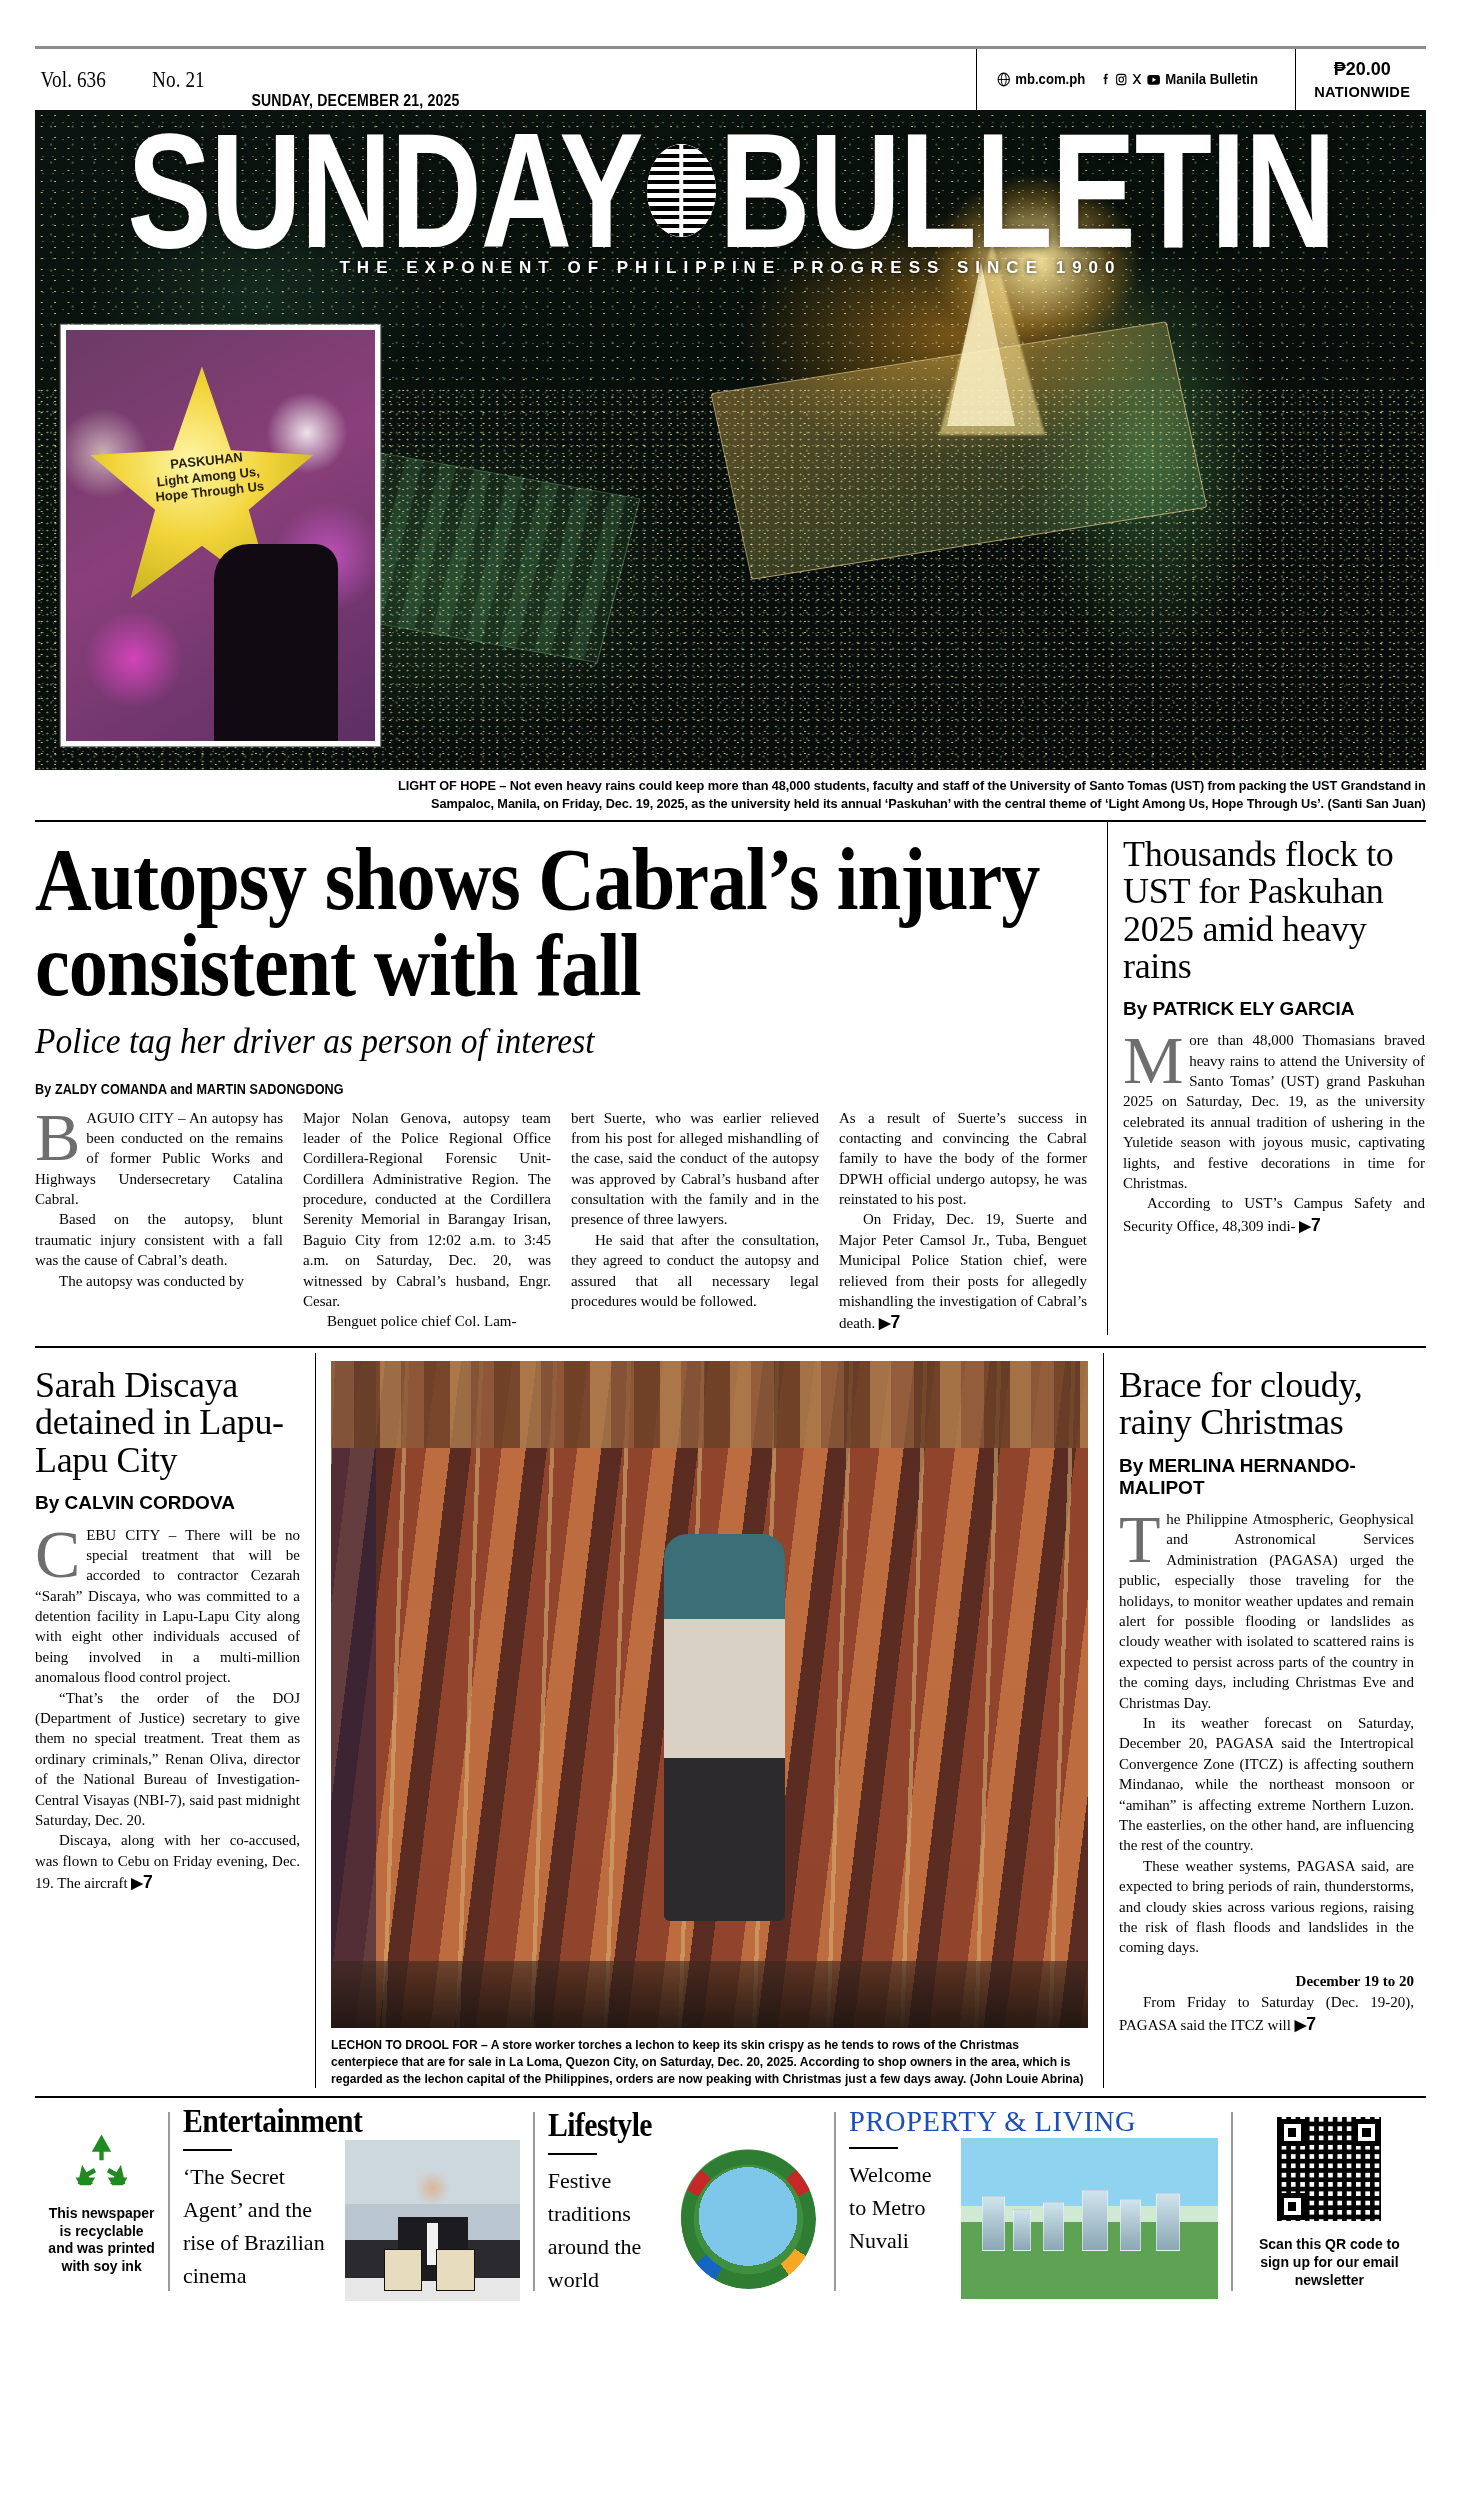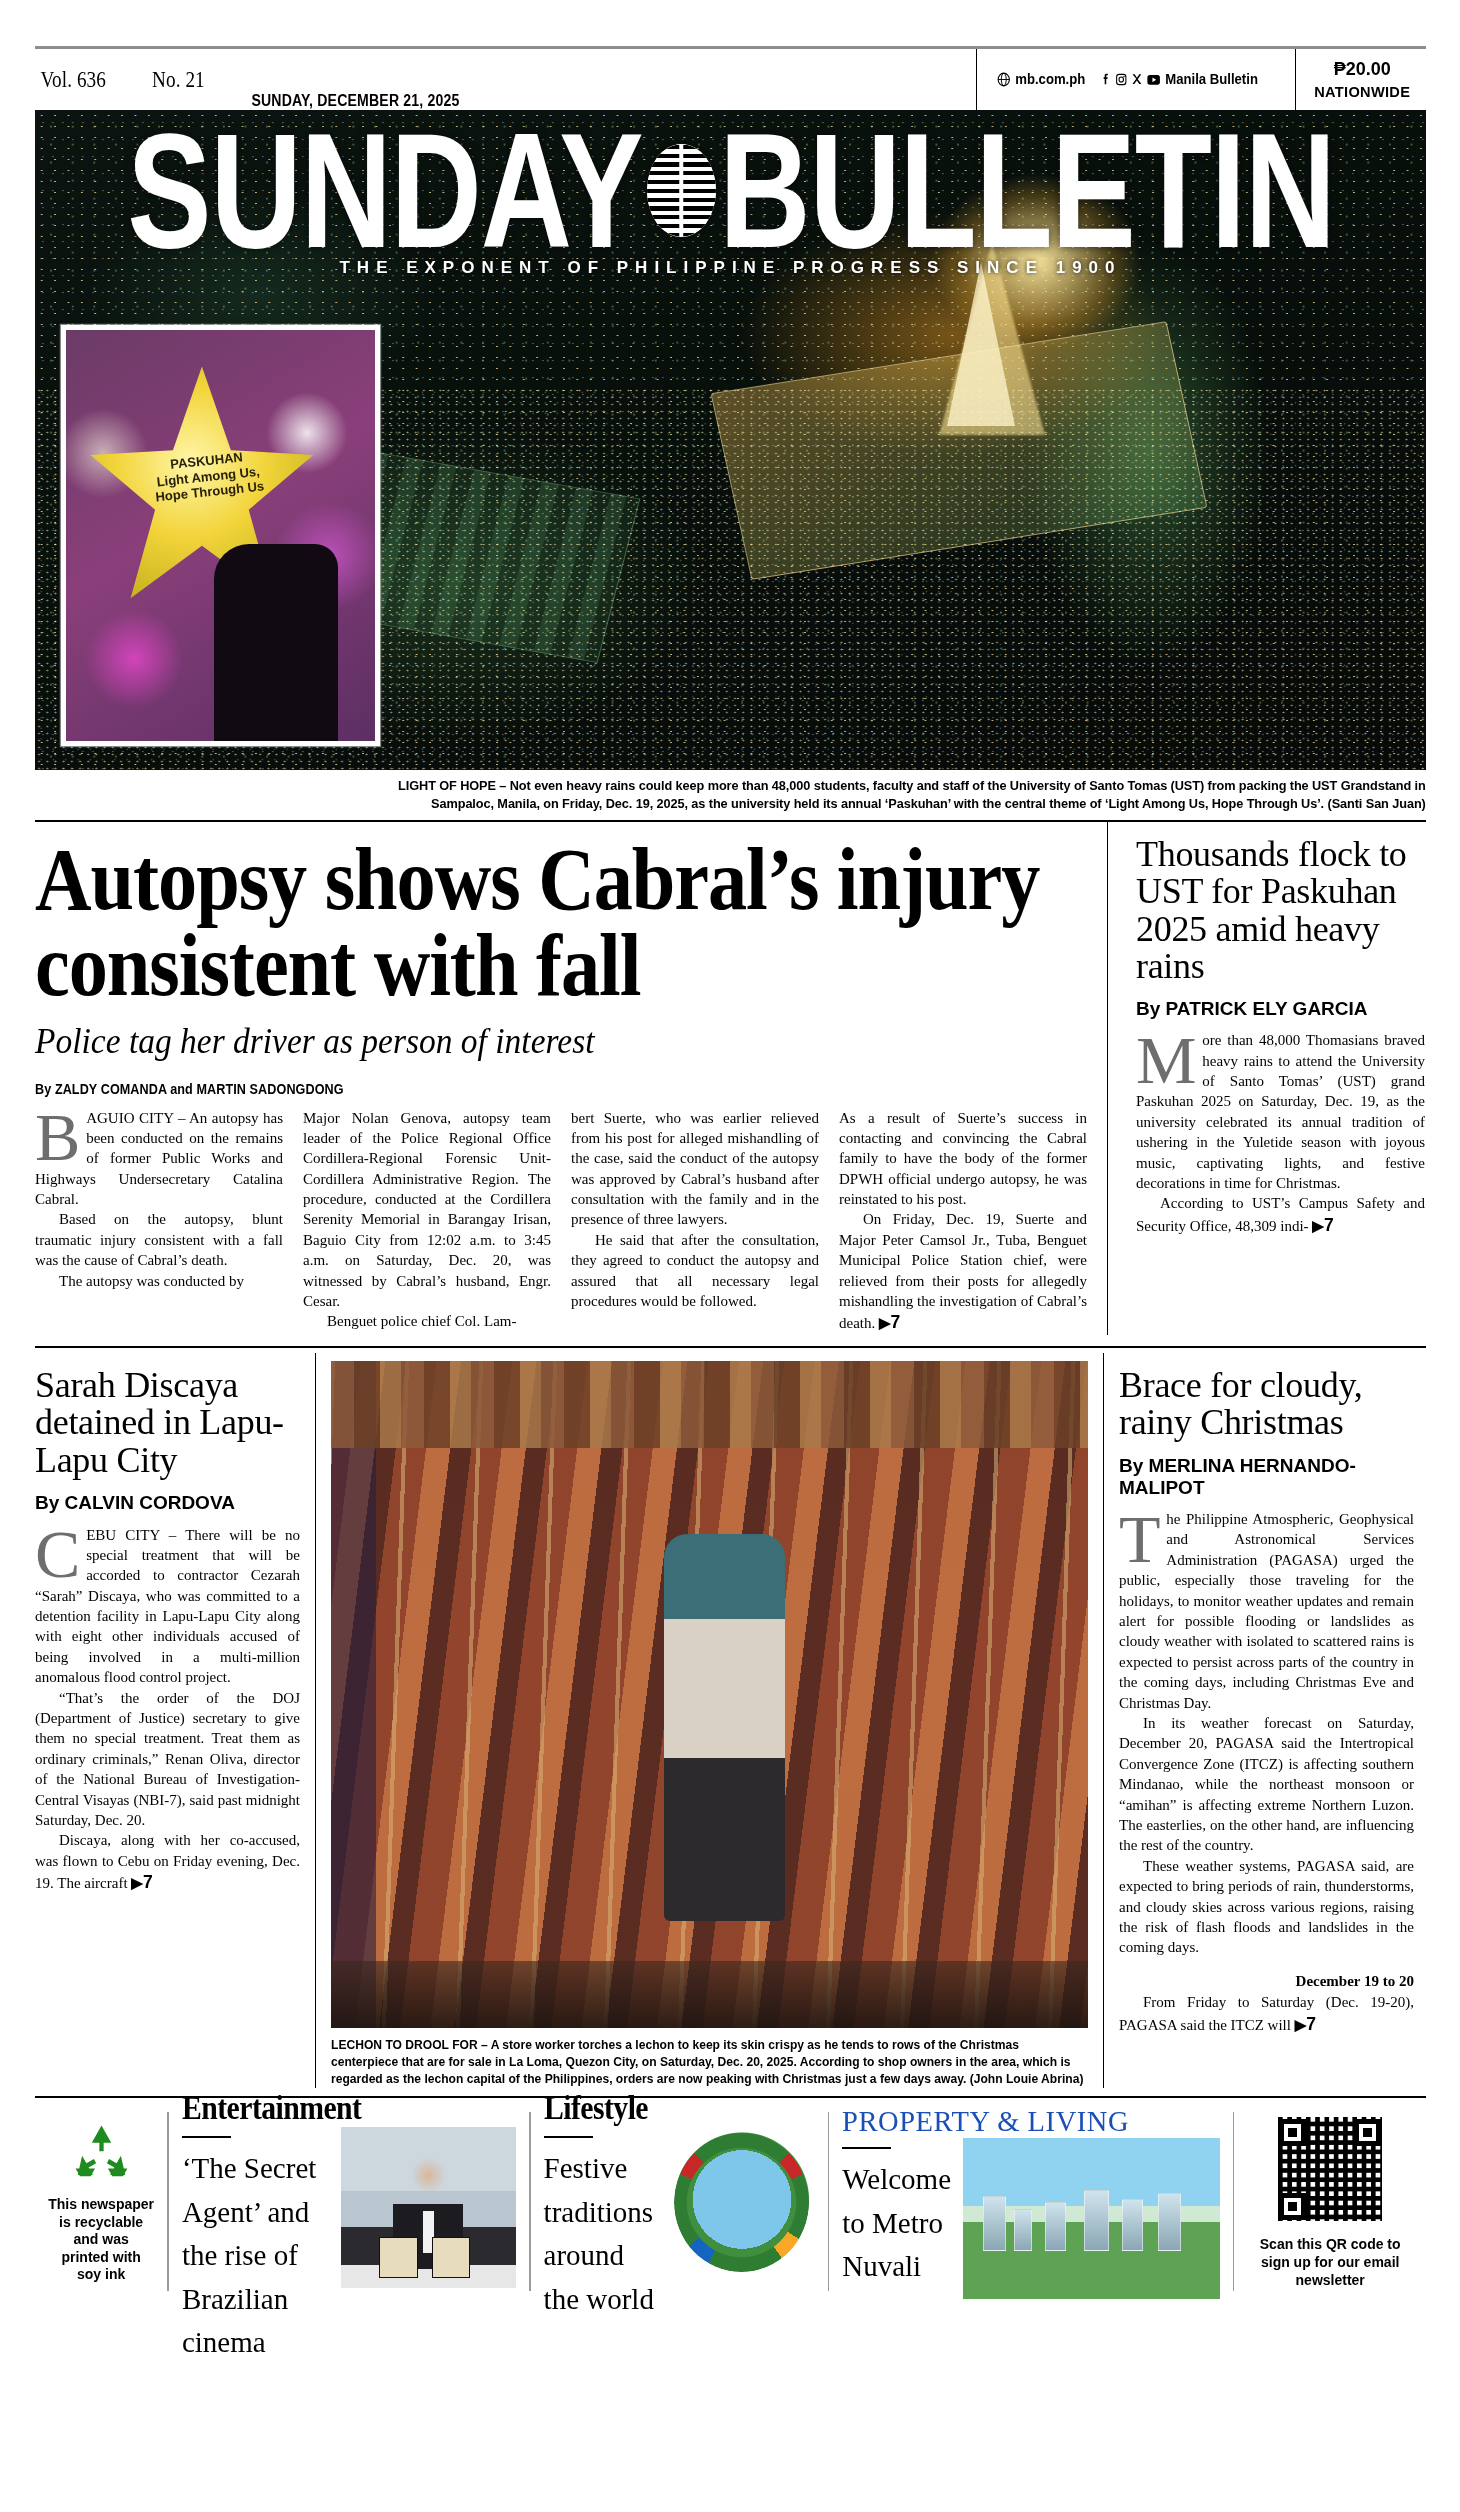--- a/index.html
+++ b/index.html
@@ -180,21 +180,21 @@
     width:107.5%;
   }
   .caption-txt b { font-weight:700; }
 
   
   .rule-hv { height:2.3px; background:#000; }
 
   
   .lead-wrap { display:flex; }
   .lead-main { width: 1072px; padding-right: 20px; }
-  .lead-side { width: 318px; padding-left: 28px; border-left: 1.8px solid #000; }
+  .lead-side { width: 318px; padding-left: 15px; border-left: 1.8px solid #000; }
 
   h1.headline {
     font-family:"Liberation Serif", serif; font-weight:700;
     font-size: 89px; line-height: .96; letter-spacing:-1.2px;
     transform: scaleX(.88); transform-origin: left top;
     width: 113.6%;
     margin-top: 15px;
   }
   .deck {
     font-family:"Liberation Serif", serif; font-style:italic; font-weight:400;
@@ -308,21 +308,21 @@
   .sec-life {
     font-family:"Liberation Serif", serif; font-weight:700; font-size: 33px;
     letter-spacing:-0.6px; transform: scaleX(.9); transform-origin:left top;
   }
   .sec-prop {
     font-family:"Liberation Serif", serif; font-weight:400; font-size: 30px;
     color:#1b4fb5; letter-spacing: 0.6px; transform: scaleX(.95); transform-origin:left top;
   }
   .sec-dash { width: 49px; height:1.8px; background:#000; margin: 9.3px 0 9.3px; }
   .promo-hl {
-    font-family:"Liberation Serif", serif; font-size: 29px; line-height: 1.5;
+    font-family:"Liberation Serif", serif; font-size: 22px; line-height: 1.5;
   }
   .promo-img { flex:none; background:#ddd; }
   .img-agent {
     width: 175px; height: 161px;
     background:
       radial-gradient(circle 24.5px at 50% 30%, #d9b79a, transparent 72%),
       linear-gradient(180deg, #cdd7de 0 40%, #b9c5cf 40% 62%, #2b2b2f 62% 86%, #e7e7e7 86% 100%);
       position:relative; overflow:hidden;
   }
   .img-agent .suit { position:absolute; left:30%; top:48%; width:40%; height:40%; background:#1b1b20; }

